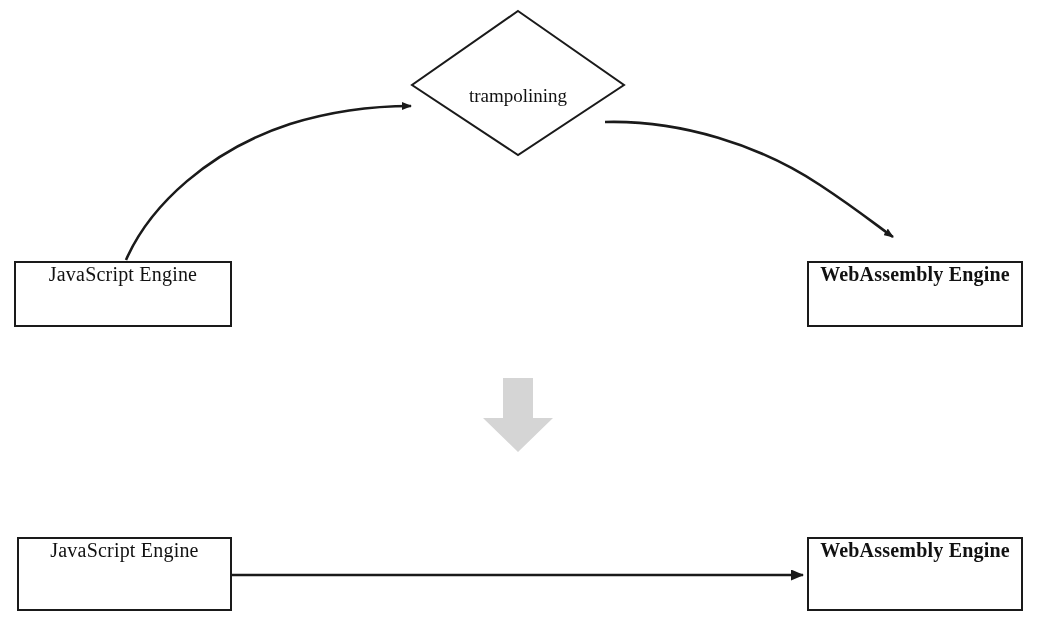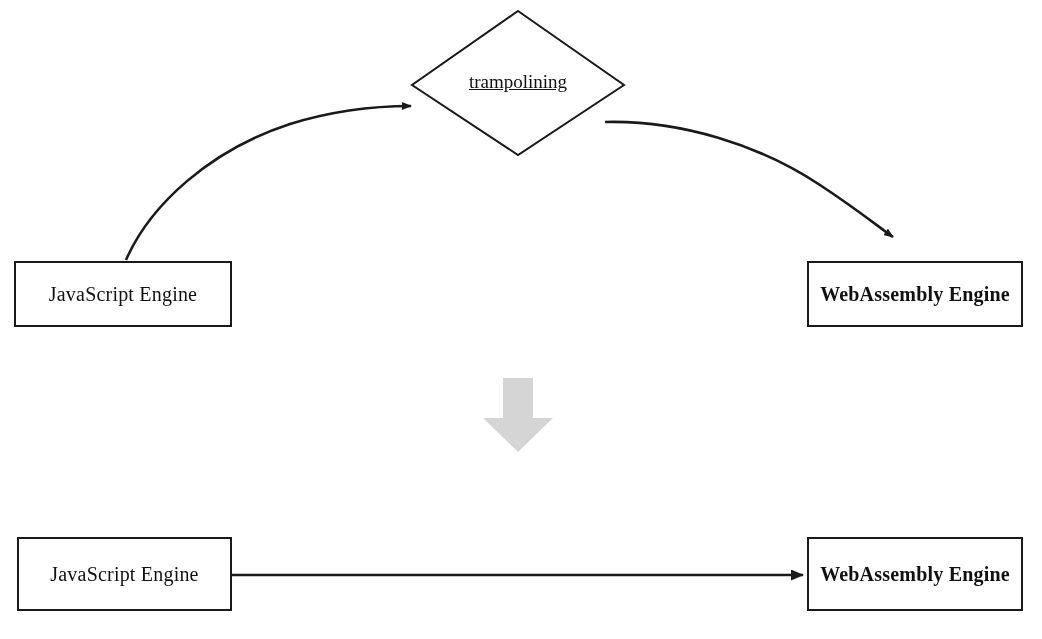--- a/index.html
+++ b/index.html
@@ -22,50 +22,48 @@
     top: 0;
     width: 1042px;
     height: 639px;
   }
   .node-box {
     position: absolute;
     box-sizing: border-box;
     border: 2px solid #1a1a1a;
     background: #ffffff;
     display: flex;
-    align-items: center;
     justify-content: center;
     white-space: nowrap;
     color: #111111;
     font-family: "Liberation Serif", "DejaVu Serif", serif;
     font-size: 20px;
     letter-spacing: 0.2px;
   }
   .node-box.overflow-text {
     overflow: visible;
     font-weight: bold;
   }
   #box-js-top   { left: 14px;  top: 261px; width: 218px; height: 66px; }
   #box-wasm-top { left: 807px; top: 261px; width: 216px; height: 66px; }
   #box-js-bottom   { left: 17px;  top: 537px; width: 215px; height: 74px; }
   #box-wasm-bottom { left: 807px; top: 537px; width: 216px; height: 74px; }
   .diamond-label {
     position: absolute;
     left: 412px;
-    top: 68px;
+    top: 82px;
     width: 212px;
     height: 28px;
     display: flex;
     align-items: center;
     justify-content: center;
     font-family: "Liberation Serif", "DejaVu Serif", serif;
     font-size: 19px;
     color: #111111;
     pointer-events: none;
-    text-decoration: underline;
   }
 </style>
 </head>
 <body>
 
 <div id="canvas">
 
   <svg class="diagram-svg" viewBox="0 0 1042 639">
     <defs>
       <marker id="arrowhead-black" markerWidth="10" markerHeight="8" refX="9" refY="4" orient="auto" markerUnits="userSpaceOnUse">

